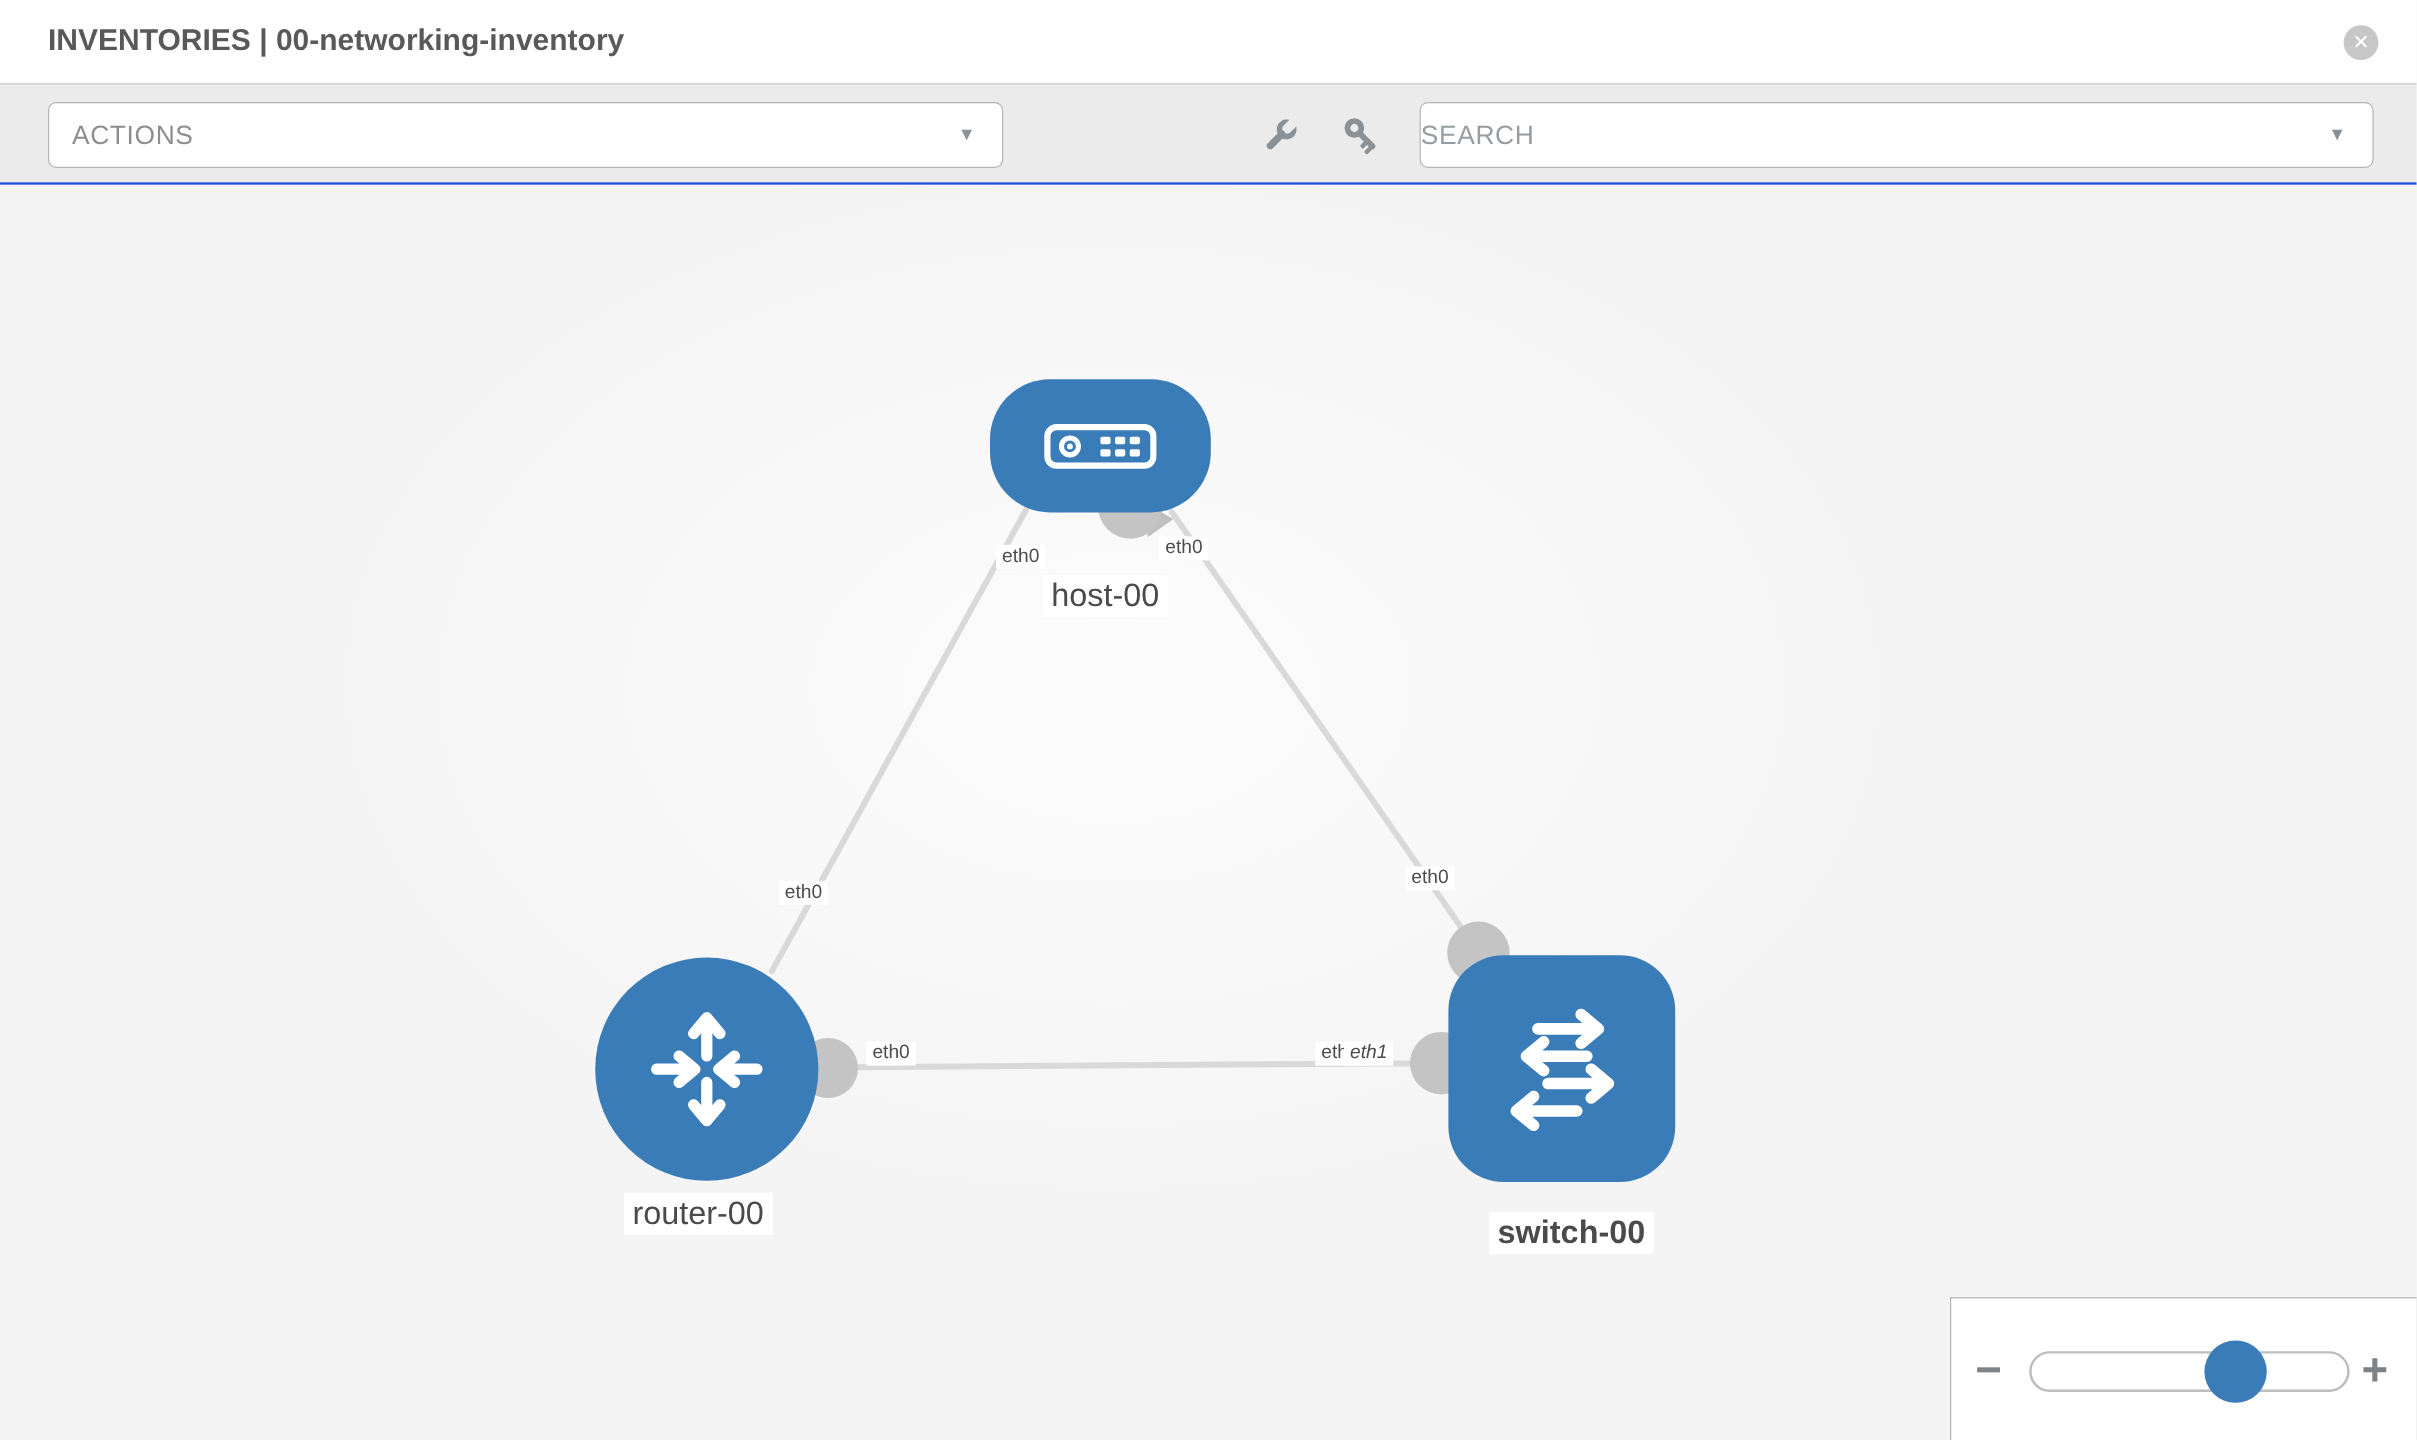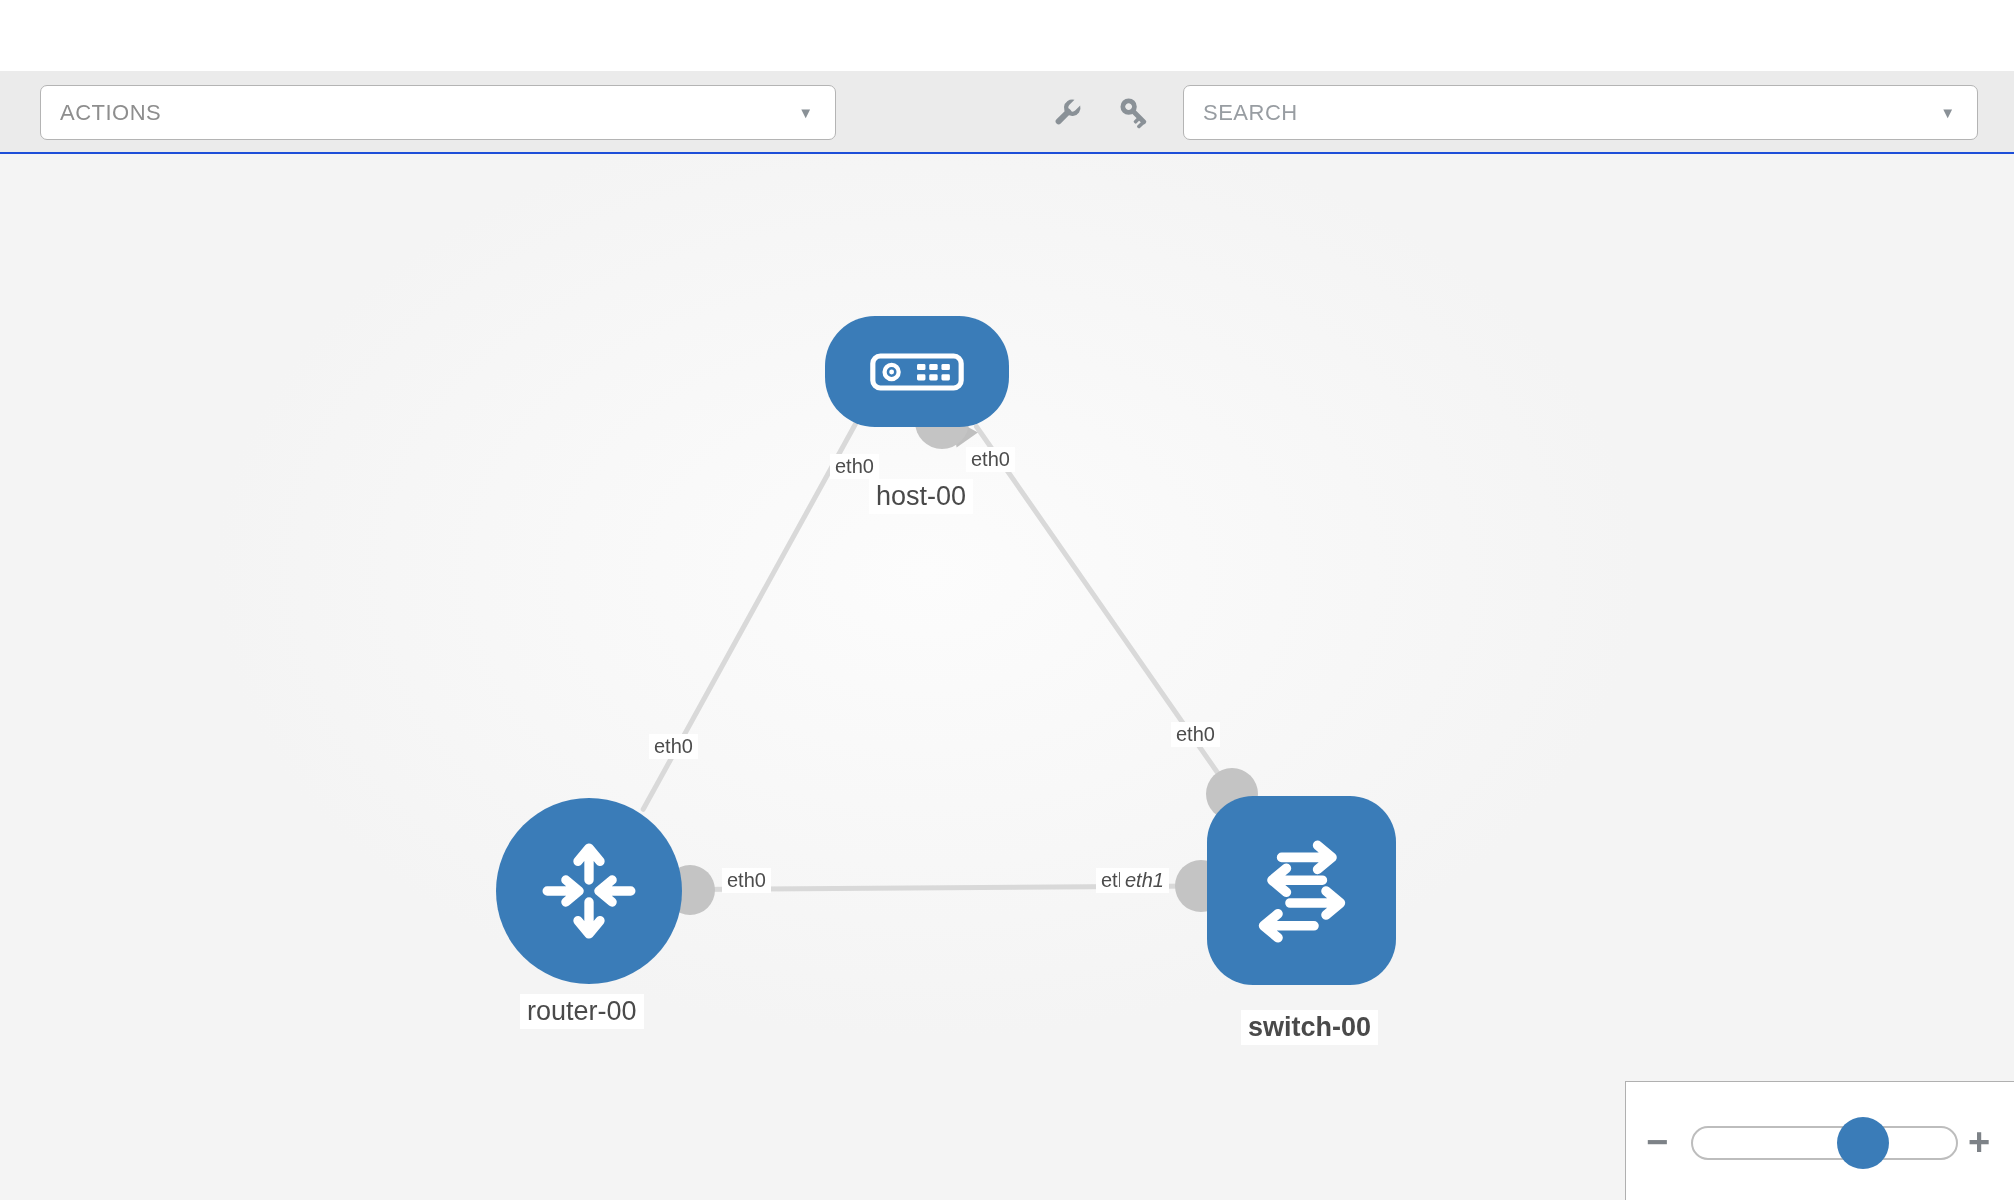--- a/index.html
+++ b/index.html
@@ -23,42 +23,42 @@
   .combo { position:absolute; top:14px; height:55px; background:#fff;
            border:1px solid #b4b4b4; border-radius:7px; }
   .combo-label { position:absolute; left:19px; top:0; line-height:53px;
                  font-size:22px; color:#8e8e8e; letter-spacing:0.5px; }
   .combo-caret { position:absolute; right:22px; top:0; line-height:53px;
                  font-size:15px; color:#8a9197; }
   .actions-combo { left:40px; width:796px; }
   .search-combo  { left:1183px; width:795px; }
   .search-input { position:absolute; left:0; top:0; width:100%; height:100%;
                   border:none; outline:none; background:transparent; border-radius:7px;
-                  padding-left:19px; font-size:22px; color:#555;
+                  font-size:22px; color:#555;
                   font-family:"Liberation Sans","DejaVu Sans",sans-serif; letter-spacing:0.5px; }
   .search-input::placeholder { color:#989da2; opacity:1; }
   .tool-icon { position:absolute; top:24px; width:36px; height:36px; cursor:pointer; }
   .tool-wrench { left:1049px; }
   .tool-key { left:1117px; }
   
   .canvas { position:absolute; left:0; top:154px; width:2014px; height:1046px;
             background:radial-gradient(ellipse 950px 620px at 46% 40%, #fcfcfc 0%, #f4f4f4 75%); }
   .link { position:absolute; height:5px; background:#d9d9d9;
           transform-origin:0 50%; border-radius:3px; z-index:1; }
   .arrowhead { position:absolute; width:0; height:0; z-index:1;
                border-top:13px solid transparent; border-bottom:13px solid transparent;
                border-left:27px solid #bfbfbf; transform:rotate(-125deg); }
   .connector { position:absolute; border-radius:50%; background:#c4c4c4; z-index:2; }
   .node { position:absolute; background:#3a7cb8; z-index:3; cursor:pointer;
           display:flex; align-items:center; justify-content:center; }
   .node-host   { left:825px; top:162px; width:184px; height:111px; border-radius:50px; }
   .node-router { left:496px; top:644px; width:186px; height:186px; border-radius:50%; }
   .node-switch { left:1207px; top:642px; width:189px; height:189px; border-radius:46px; }
   .chip { position:absolute; background:#fff; color:#4c4c4c; white-space:nowrap;
-          font-size:20px; padding:1px 5px; z-index:4; }
+          font-size:16px; padding:1px 5px; z-index:4; }
   .chip-front { z-index:5; }
   .node-label { font-size:27px; padding:2px 7px; color:#4a4a4a; }
   
   .zoom-panel { position:absolute; left:1625px; top:927px; width:390px; height:121px;
                 background:#fff; border:1px solid #b0b0b0; z-index:10; }
   .zoom-percent { position:absolute; left:0; top:11px; width:100%; text-align:center;
                   font-size:22px; color:#1a1a1a; }
   .zoom-minus, .zoom-plus { position:absolute; top:36px; font-size:38px; font-weight:bold;
                   color:#7d8287; cursor:pointer; line-height:48px; }
   .zoom-minus { left:20px; }
@@ -66,20 +66,26 @@
   .zoom-track { position:absolute; left:65px; top:44px; width:267px; height:34px;
                 background:#fff; border:2px solid #bdbdbd; border-radius:17px; cursor:pointer; }
   .zoom-knob { position:absolute; left:211px; top:35px; width:52px; height:52px;
                border-radius:50%; background:#3a7cb8; cursor:grab; }
 </style>
 </head>
 <body>
 
 <div class="app">
 
+  <div class="header">
+    <div class="header-title">INVENTORIES | 00-networking-inventory</div>
+    <div class="close-btn">
+      <span>✕</span>
+    </div>
+  </div>
 
   <div class="toolbar">
     <div class="combo actions-combo">
       <span class="combo-label">ACTIONS</span>
       <span class="combo-caret">▼</span>
     </div>
 
     <div class="tool-icon tool-wrench">
       <svg viewBox="0 0 34 34" width="36" height="36">
         <g fill="#8a9197" transform="rotate(45 17 17)">

